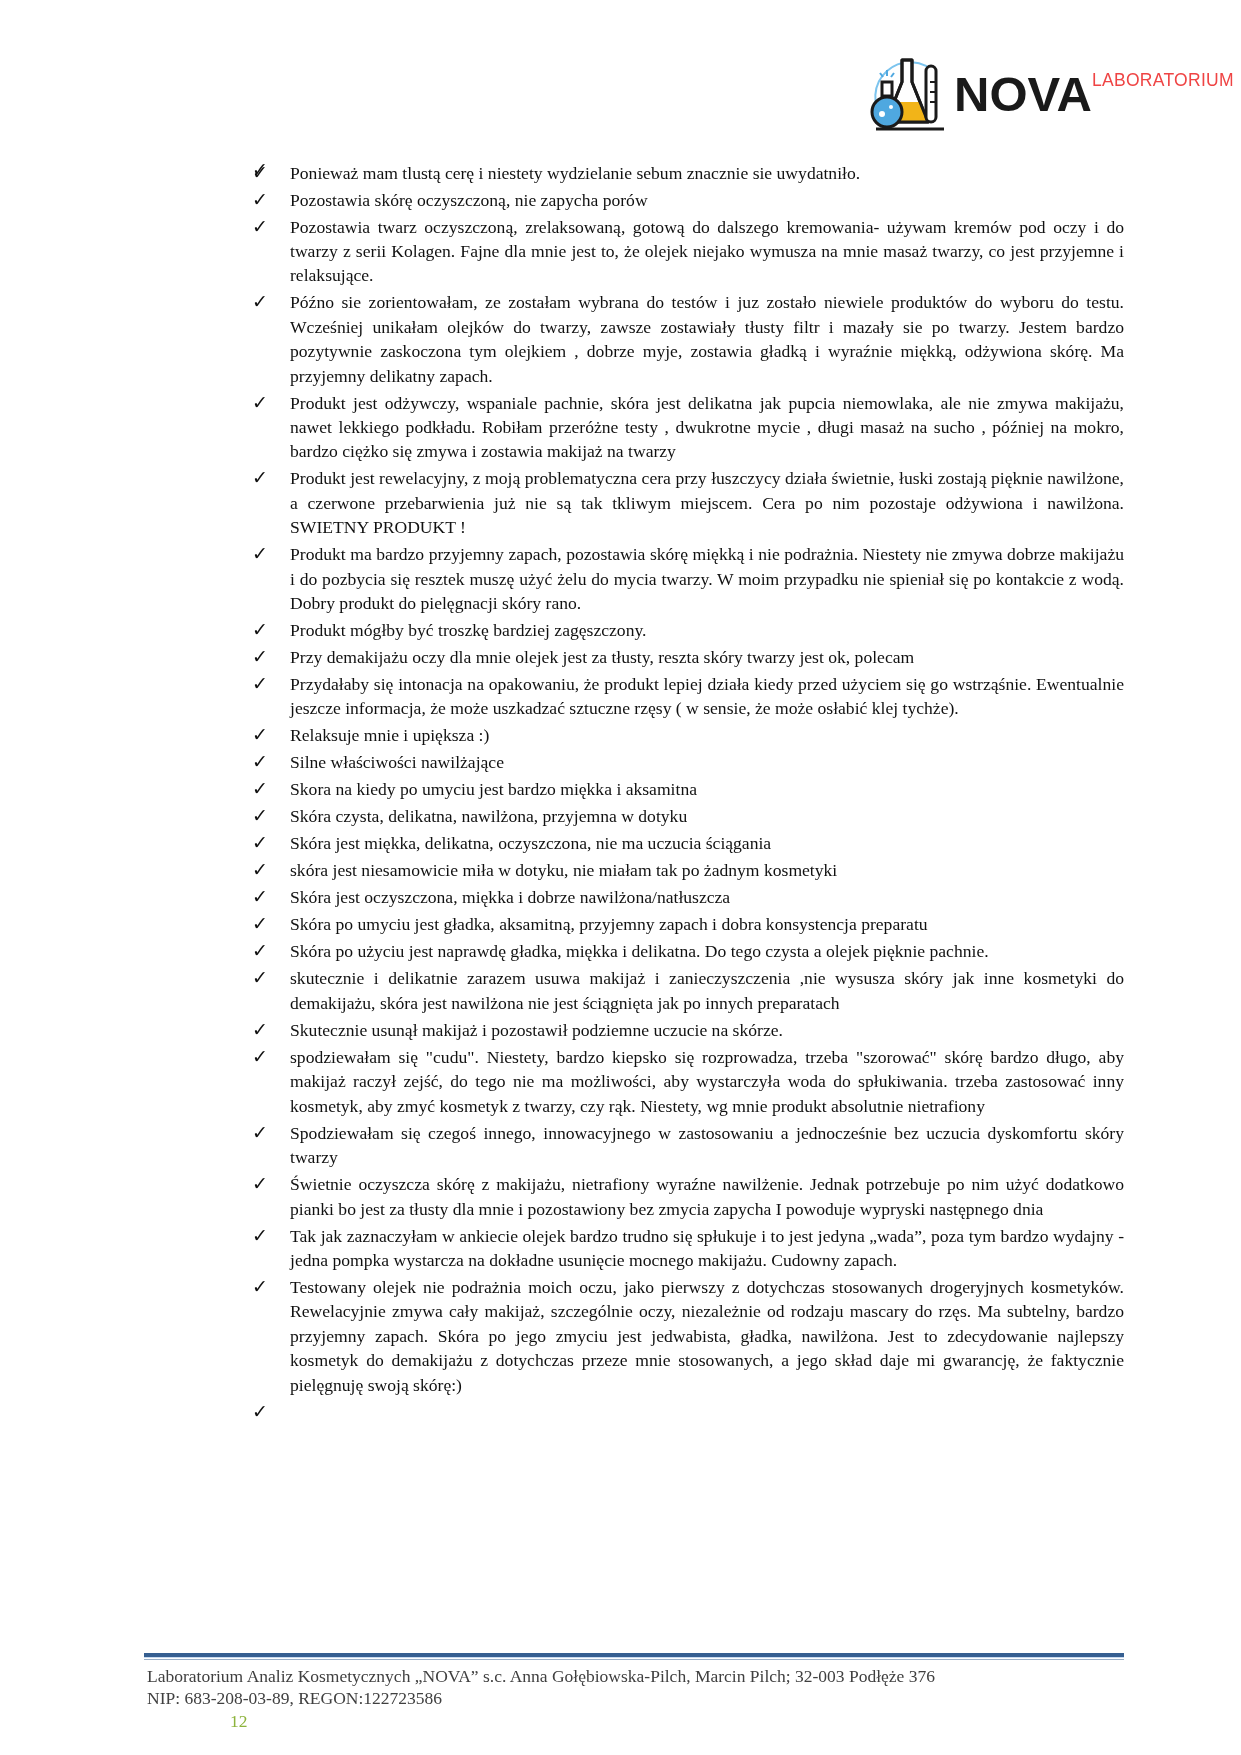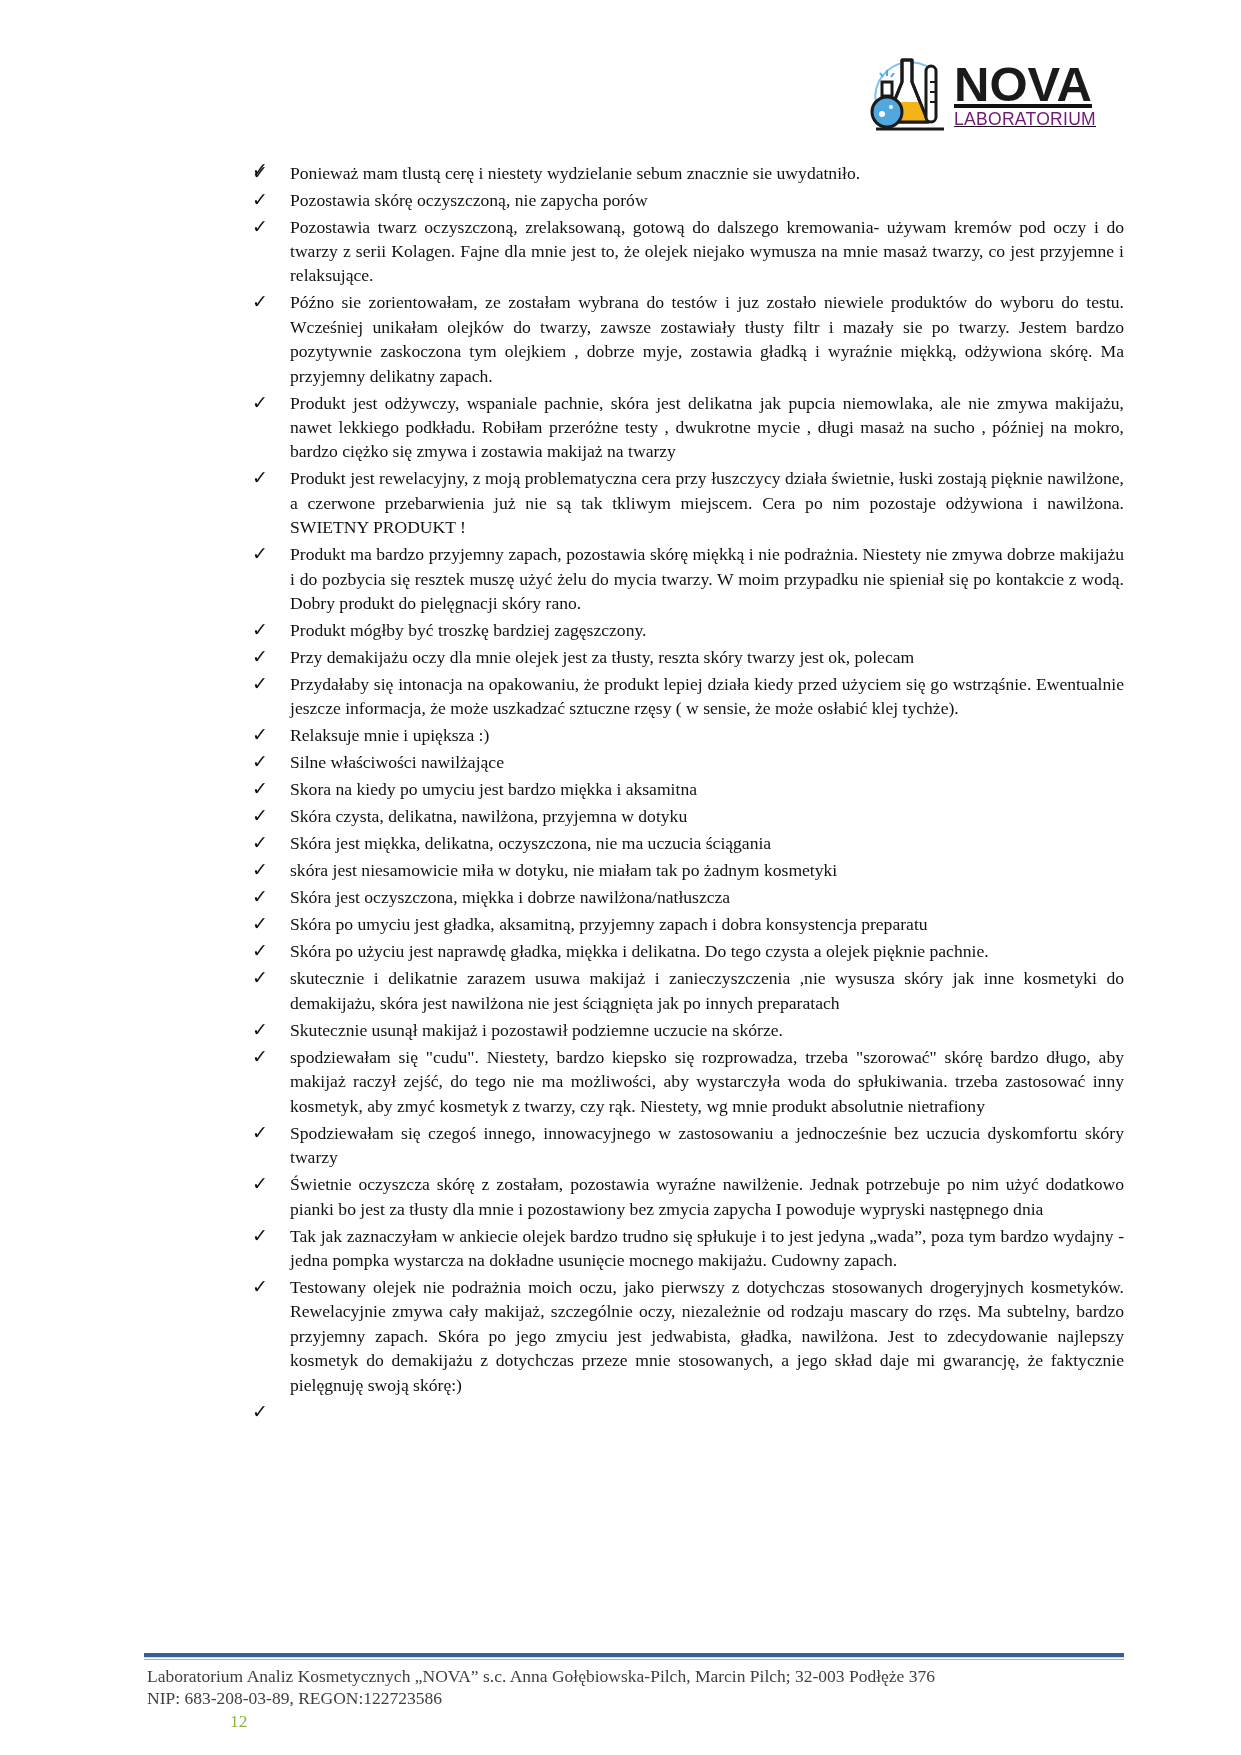--- a/index.html
+++ b/index.html
@@ -1,22 +1,22 @@
 <!DOCTYPE html>
 <html><head>
 <meta charset="utf-8">
 <style>
   html, body { margin: 0; padding: 0; background: #ffffff; }
   body { width: 1241px; height: 1755px; position: relative; overflow: hidden;
          font-family: "Liberation Serif", "DejaVu Serif", serif; color: #111; }
   .logo { position: absolute; left: 870px; top: 52px; width: 240px; height: 85px; display: flex; align-items: center; }
   .logo svg { width: 80px; height: 85px; flex: 0 0 auto; }
-  .logo-text { margin-left: 4px; display: flex; flex-direction: column; line-height: 1; text-decoration: underline; }
+  .logo-text { margin-left: 4px; display: flex; flex-direction: row; line-height: 1; }
   .logo-nova { font-family: "Liberation Sans", "DejaVu Sans", sans-serif; font-weight: bold; font-size: 49px; color: #1a1a1a; letter-spacing: 0px; }
-  .logo-lab { font-family: "Liberation Sans", "DejaVu Sans", sans-serif; font-size: 17.5px; color: #701a75; letter-spacing: 0.3px; margin-top: 2px; }
+  .logo-lab { font-family: "Liberation Sans", "DejaVu Sans", sans-serif; font-size: 17.5px; color: #ef4444; letter-spacing: 0.3px; margin-top: 2px; }
 
   .list { position: absolute; left: 252px; top: 158px; width: 872px; margin: 0; padding: 0; list-style: none; }
   .item { position: relative; padding-left: 38px; font-size: 17.6px; line-height: 24.4px; text-align: justify; margin-bottom: 2.6px; }
   .check { position: absolute; left: 0; top: -1px; font-family: "DejaVu Sans", sans-serif; font-size: 19px; }
 
   .footer-rule-1 { position: absolute; left: 144px; top: 1653px; width: 980px; height: 4px; background: #365f91; }
   .footer-rule-2 { position: absolute; left: 144px; top: 1657px; width: 980px; height: 1px; background: #c6d9f1; }
   .footer-rule-3 { position: absolute; left: 144px; top: 1659px; width: 980px; height: 1px; background: #365f91; opacity: 0.5; }
   .footer-line { position: absolute; left: 147px; font-size: 17.5px; color: #404040; line-height: 22px; white-space: nowrap; }
   .footer-line.l1 { top: 1665px; }
@@ -72,21 +72,21 @@
     <li class="item"><span class="check">✓</span><span>Skóra czysta, delikatna, nawilżona, przyjemna w dotyku</span></li>
     <li class="item"><span class="check">✓</span><span>Skóra jest miękka, delikatna, oczyszczona, nie ma uczucia ściągania</span></li>
     <li class="item"><span class="check">✓</span><span>skóra jest niesamowicie miła w dotyku, nie miałam tak po żadnym kosmetyki</span></li>
     <li class="item"><span class="check">✓</span><span>Skóra jest oczyszczona, miękka i dobrze nawilżona/natłuszcza</span></li>
     <li class="item"><span class="check">✓</span><span>Skóra po umyciu jest gładka, aksamitną, przyjemny zapach i dobra konsystencja preparatu</span></li>
     <li class="item"><span class="check">✓</span><span>Skóra po użyciu jest naprawdę gładka, miękka i delikatna. Do tego czysta a olejek pięknie pachnie.</span></li>
     <li class="item"><span class="check">✓</span><span>skutecznie i delikatnie zarazem usuwa makijaż i zanieczyszczenia ,nie wysusza skóry jak inne kosmetyki do demakijażu, skóra jest nawilżona nie jest ściągnięta jak po innych preparatach</span></li>
     <li class="item"><span class="check">✓</span><span>Skutecznie usunął makijaż i pozostawił podziemne uczucie na skórze.</span></li>
     <li class="item"><span class="check">✓</span><span>spodziewałam się "cudu". Niestety, bardzo kiepsko się rozprowadza, trzeba "szorować" skórę bardzo długo, aby makijaż raczył zejść, do tego nie ma możliwości, aby wystarczyła woda do spłukiwania. trzeba zastosować inny kosmetyk, aby zmyć kosmetyk z twarzy, czy rąk. Niestety, wg mnie produkt absolutnie nietrafiony</span></li>
     <li class="item"><span class="check">✓</span><span>Spodziewałam się czegoś innego, innowacyjnego w zastosowaniu a jednocześnie bez uczucia dyskomfortu skóry twarzy</span></li>
-    <li class="item"><span class="check">✓</span><span>Świetnie oczyszcza skórę z zostałam, pozostawia wyraźne nawilżenie. Jednak potrzebuje po nim użyć dodatkowo pianki bo jest za tłusty dla mnie i pozostawiony bez zmycia zapycha I powoduje wypryski następnego dnia</span></li>
+    <li class="item"><span class="check">✓</span><span>Świetnie oczyszcza skórę z makijażu, nietrafiony wyraźne nawilżenie. Jednak potrzebuje po nim użyć dodatkowo pianki bo jest za tłusty dla mnie i pozostawiony bez zmycia zapycha I powoduje wypryski następnego dnia</span></li>
     <li class="item"><span class="check">✓</span><span>Tak jak zaznaczyłam w ankiecie olejek bardzo trudno się spłukuje i to jest jedyna „wada”, poza tym bardzo wydajny - jedna pompka wystarcza na dokładne usunięcie mocnego makijażu. Cudowny zapach.</span></li>
     <li class="item"><span class="check">✓</span><span>Testowany olejek nie podrażnia moich oczu, jako pierwszy z dotychczas stosowanych drogeryjnych kosmetyków. Rewelacyjnie zmywa cały makijaż, szczególnie oczy, niezależnie od rodzaju mascary do rzęs. Ma subtelny, bardzo przyjemny zapach. Skóra po jego zmyciu jest jedwabista, gładka, nawilżona. Jest to zdecydowanie najlepszy kosmetyk do demakijażu z dotychczas przeze mnie stosowanych, a jego skład daje mi gwarancję, że faktycznie pielęgnuję swoją skórę:)</span></li>
     <li class="item"><span class="check">✓</span></li>
   </ul>
 
 <div class="footer-rule-1"></div>
 <div class="footer-rule-2"></div>
 <div class="footer-rule-3"></div>
 <div class="footer-line l1">Laboratorium Analiz Kosmetycznych „NOVA” s.c. Anna Gołębiowska-Pilch, Marcin Pilch; 32-003 Podłęże 376</div>
 <div class="footer-line l2">NIP: 683-208-03-89, REGON:122723586</div>

